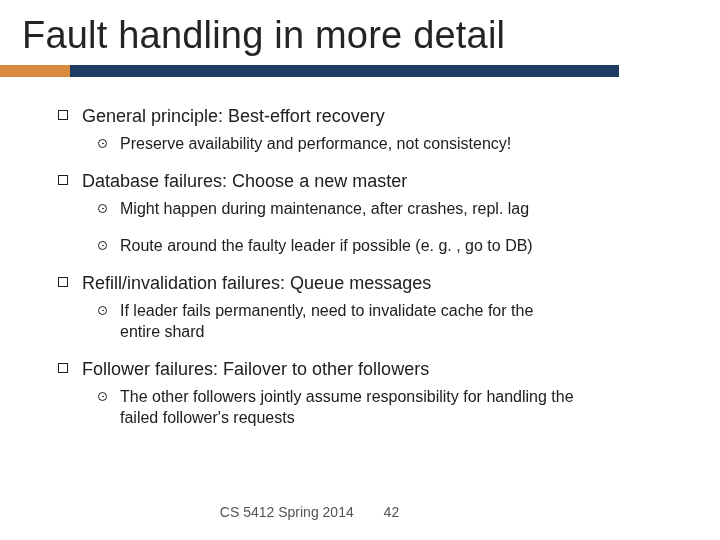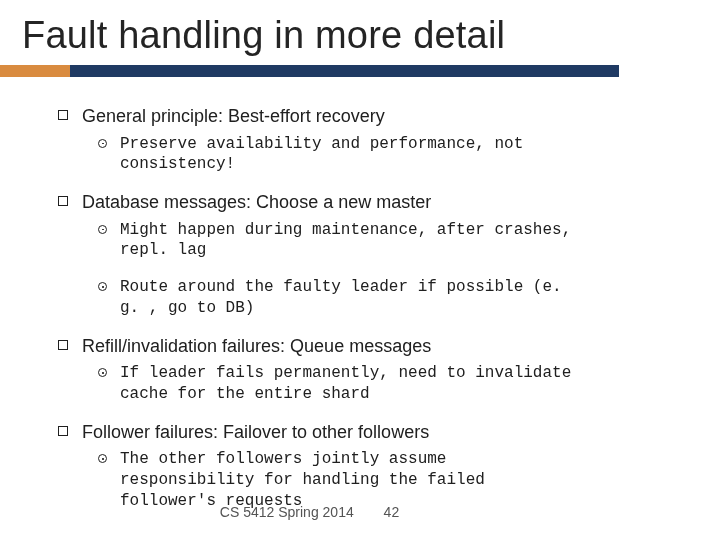--- a/index.html
+++ b/index.html
@@ -60,21 +60,20 @@
     border: 1.6px solid #202020;
     box-sizing: border-box;
     background: transparent;
   }
   .lvl2 {
     position: relative;
     font-size: 16px;
     line-height: 1.3;
     margin: 6px 0 16px 40px;
     padding-left: 22px;
-    font-family: Liberation Mono, monospace;
   }
   .lvl2::before {
     content: "";
     position: absolute;
     left: 0;
     top: 5px;
     width: 9px;
     height: 9px;
     border: 1.4px solid #202020;
     border-radius: 50%;
@@ -114,21 +113,21 @@
   <div class="accent-bar">
     <div class="accent-orange"></div>
     <div class="accent-navy"></div>
   </div>
 
   <div class="body">
 
     <div class="lvl1">General principle: Best-effort recovery</div>
     <div class="lvl2"><span class="lvl2-dot"></span><span>Preserve availability and performance, not consistency!</span></div>
 
-    <div class="lvl1">Database messages: Choose a new master</div>
+    <div class="lvl1">Database failures: Choose a new master</div>
     <div class="lvl2"><span class="lvl2-dot"></span><span>Might happen during maintenance, after crashes, repl. lag</span></div>
 
     <div class="lvl2"><span class="lvl2-dot"></span><span>Route around the faulty leader if possible (e. g. , go to DB)</span></div>
 
     <div class="lvl1">Refill/invalidation failures: Queue messages</div>
     <div class="lvl2"><span class="lvl2-dot"></span><span>If leader fails permanently, need to invalidate cache for the entire shard</span></div>
 
     <div class="lvl1">Follower failures: Failover to other followers</div>
     <div class="lvl2"><span class="lvl2-dot"></span><span>The other followers jointly assume responsibility for handling the failed follower's requests</span></div>
 

